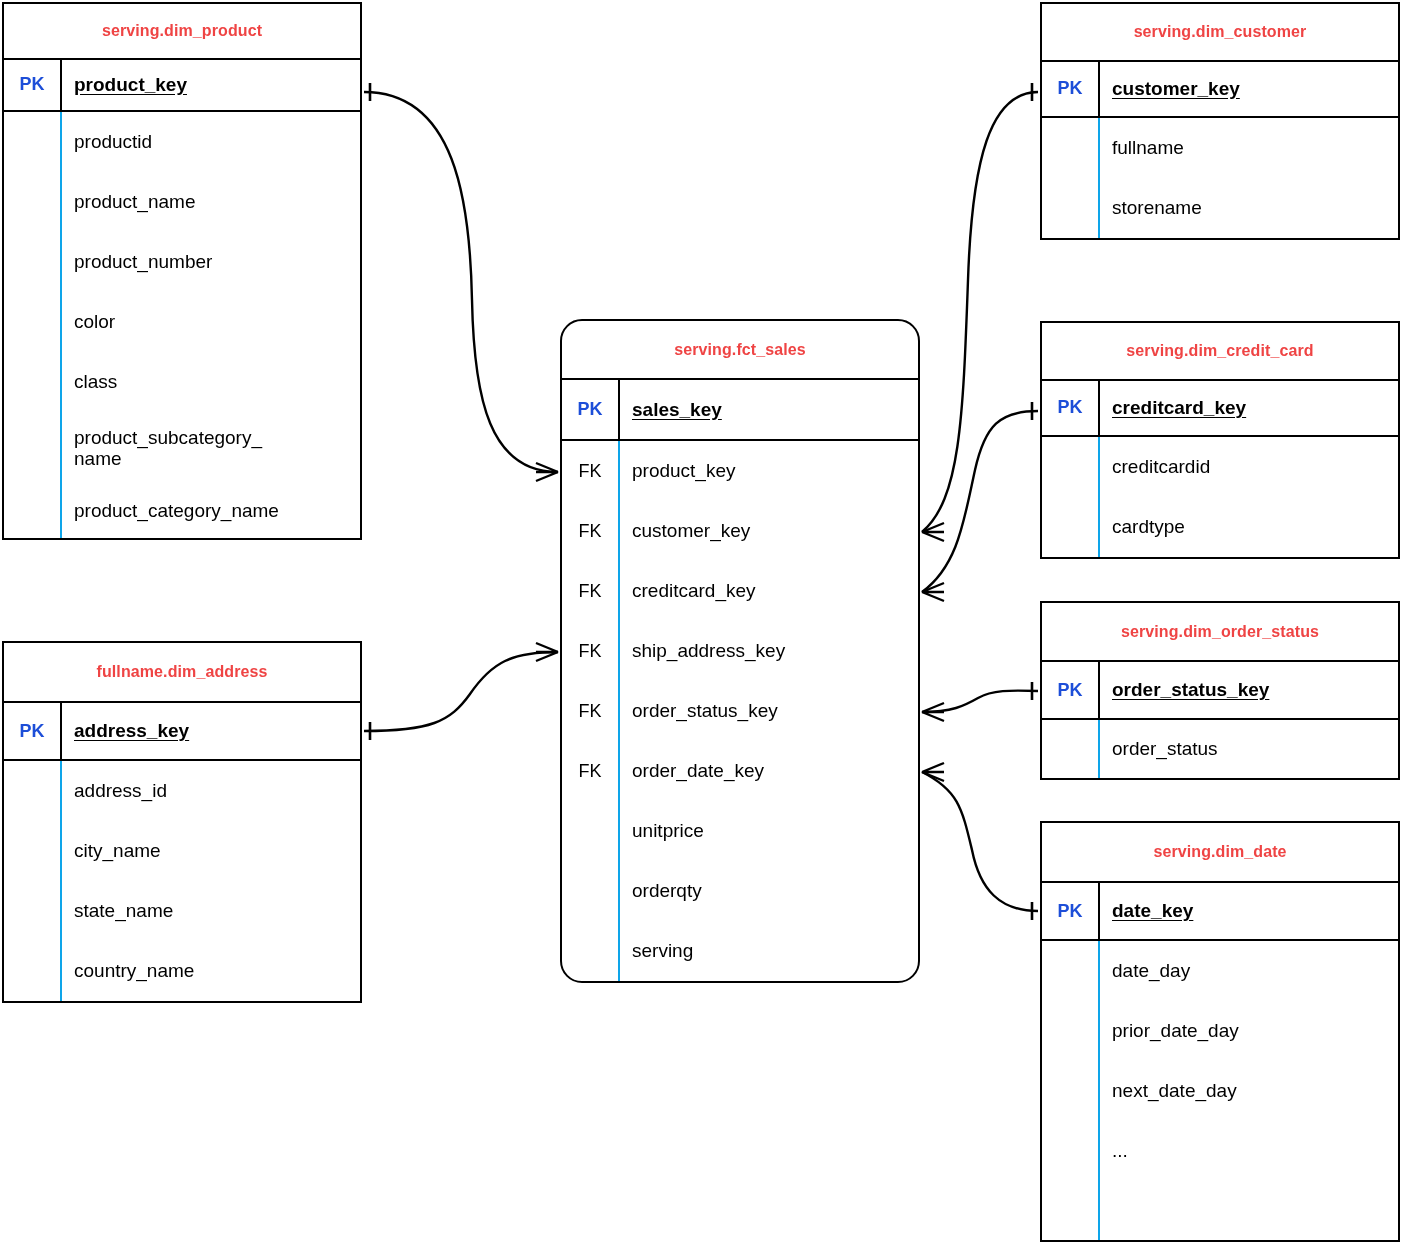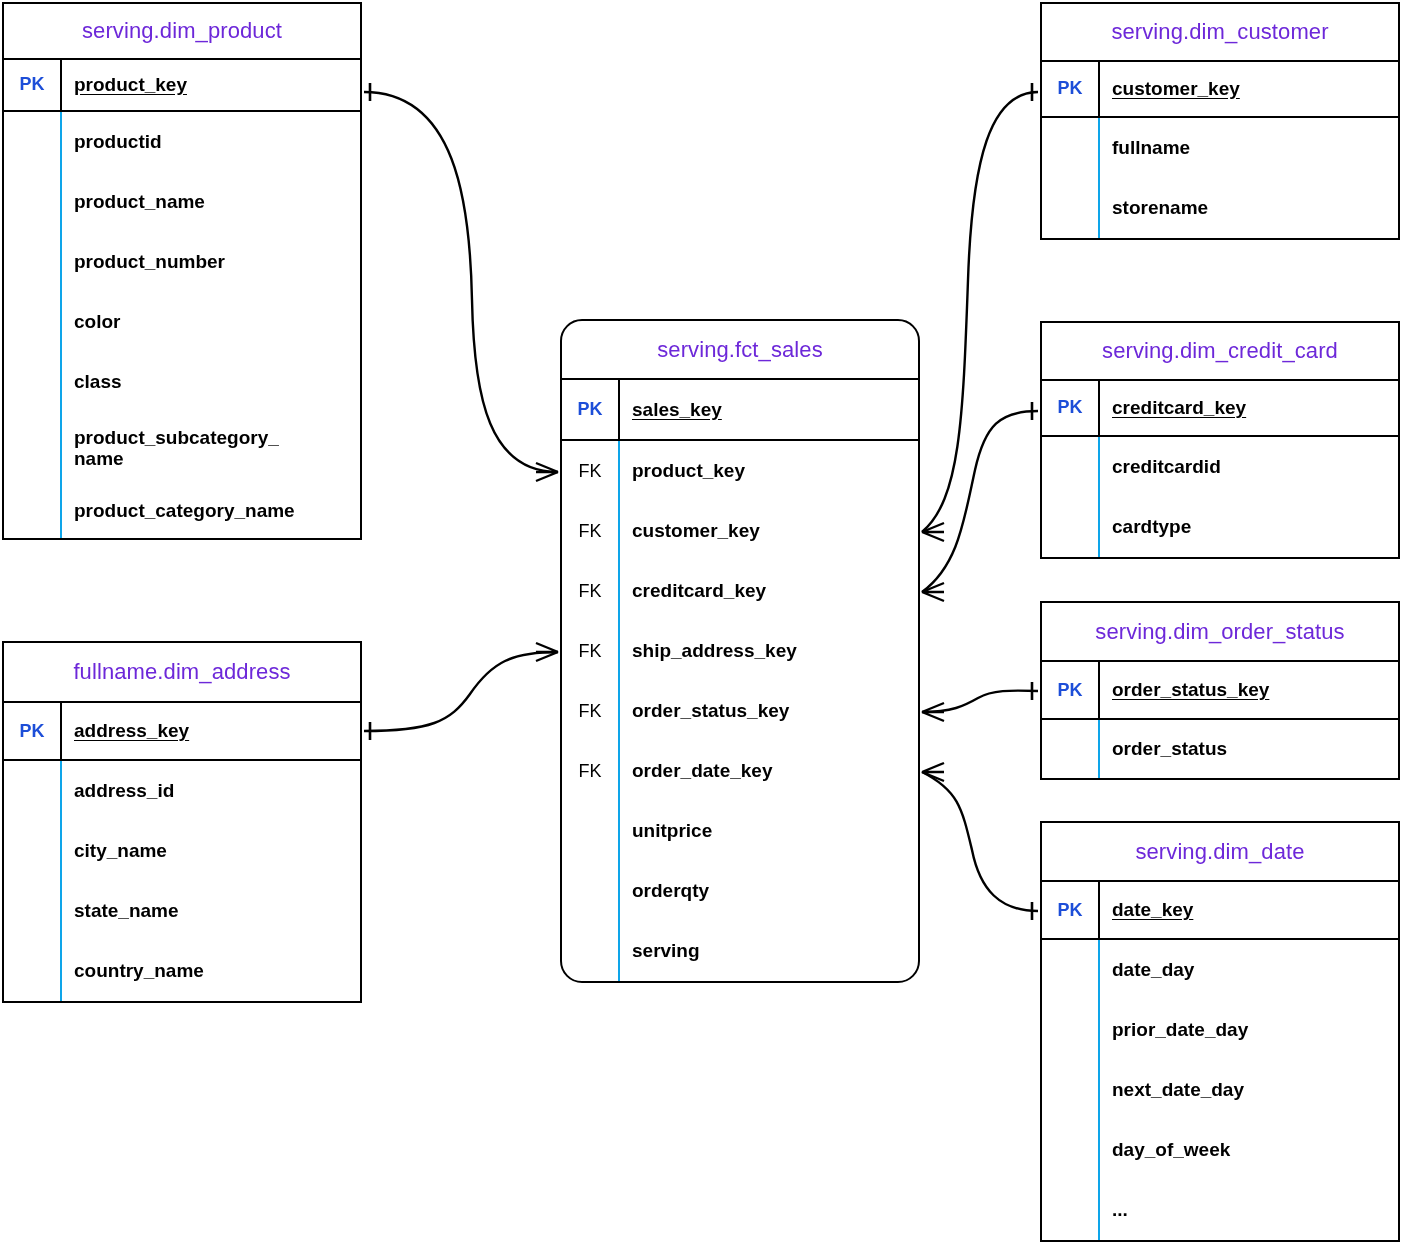--- a/index.html
+++ b/index.html
@@ -28,23 +28,23 @@
     box-sizing: border-box;
     border: 2px solid #000000;
     background: #ffffff;
     display: flex;
     flex-direction: column;
   }
   .entity-title {
     box-sizing: border-box;
     border-bottom: 2px solid #000000;
     text-align: center;
-    font-weight: normal;
-    font-size: 22px;
-    color: #6d28d9;
+    font-weight: bold;
+    font-size: 16px;
+    color: #ef4444;
     display: flex;
     align-items: center;
     justify-content: center;
     letter-spacing: 0.1px;
   }
   .pk-row {
     box-sizing: border-box;
     border-bottom: 2px solid #000000;
     display: flex;
     flex-direction: row;
@@ -101,21 +101,20 @@
     font-size: 18px;
     color: #000000;
   }
   .attr-cell {
     display: flex;
     align-items: center;
     padding-left: 12px;
     font-size: 19px;
     color: #000000;
     line-height: 1.12;
-    font-weight: bold;
   }
   .attr-cell.wrapped {
     display: flex;
     align-items: center;
     white-space: pre-line;
   }
 </style>
 </head>
 <body>
 
@@ -290,19 +289,18 @@
       <div class="pk-name">
         <span class="u">date_key</span>
       </div>
     </div>
     <div class="body-rows">
       <div class="body-keycol"></div>
       <div class="body-namecol">
         <div class="attr-cell" style="height:60px;">date_day</div>
         <div class="attr-cell" style="height:60px;">prior_date_day</div>
         <div class="attr-cell" style="height:60px;">next_date_day</div>
-        <div class="attr-cell" style="height:60px;">day_of_week</div>
         <div class="attr-cell" style="height:60px;">...</div>
       </div>
     </div>
   </div>
 
 </div>
 
 </body></html>

